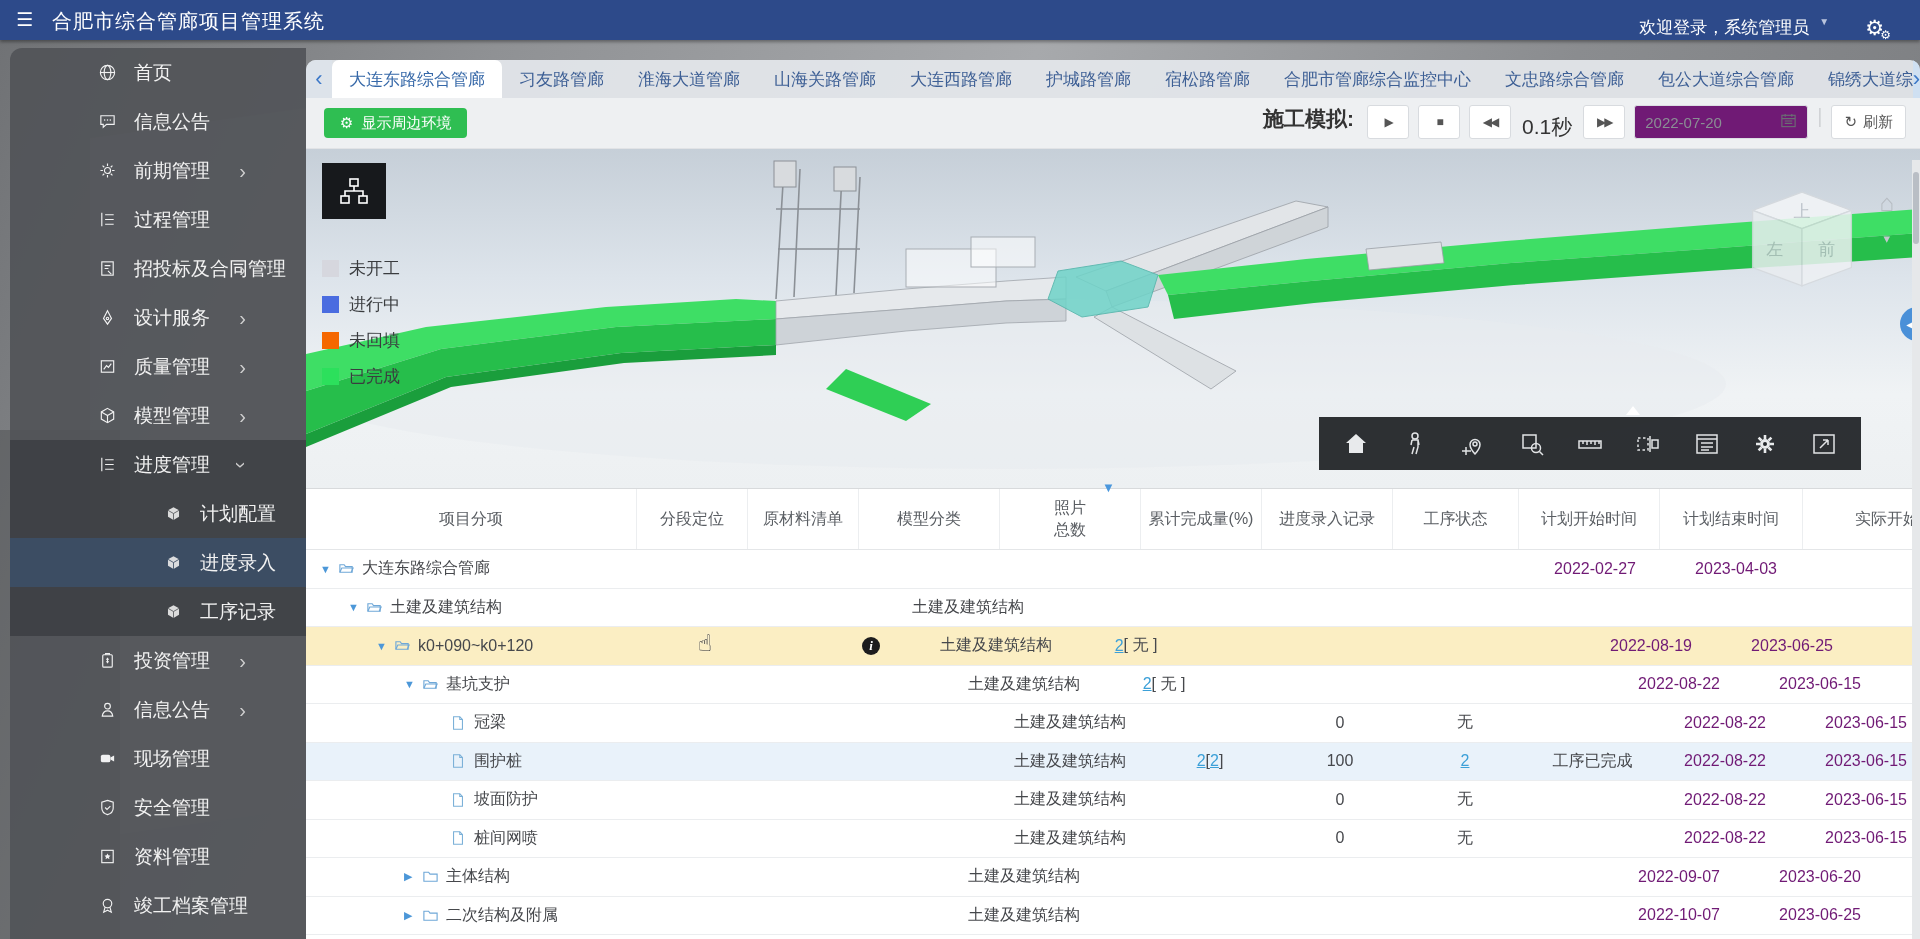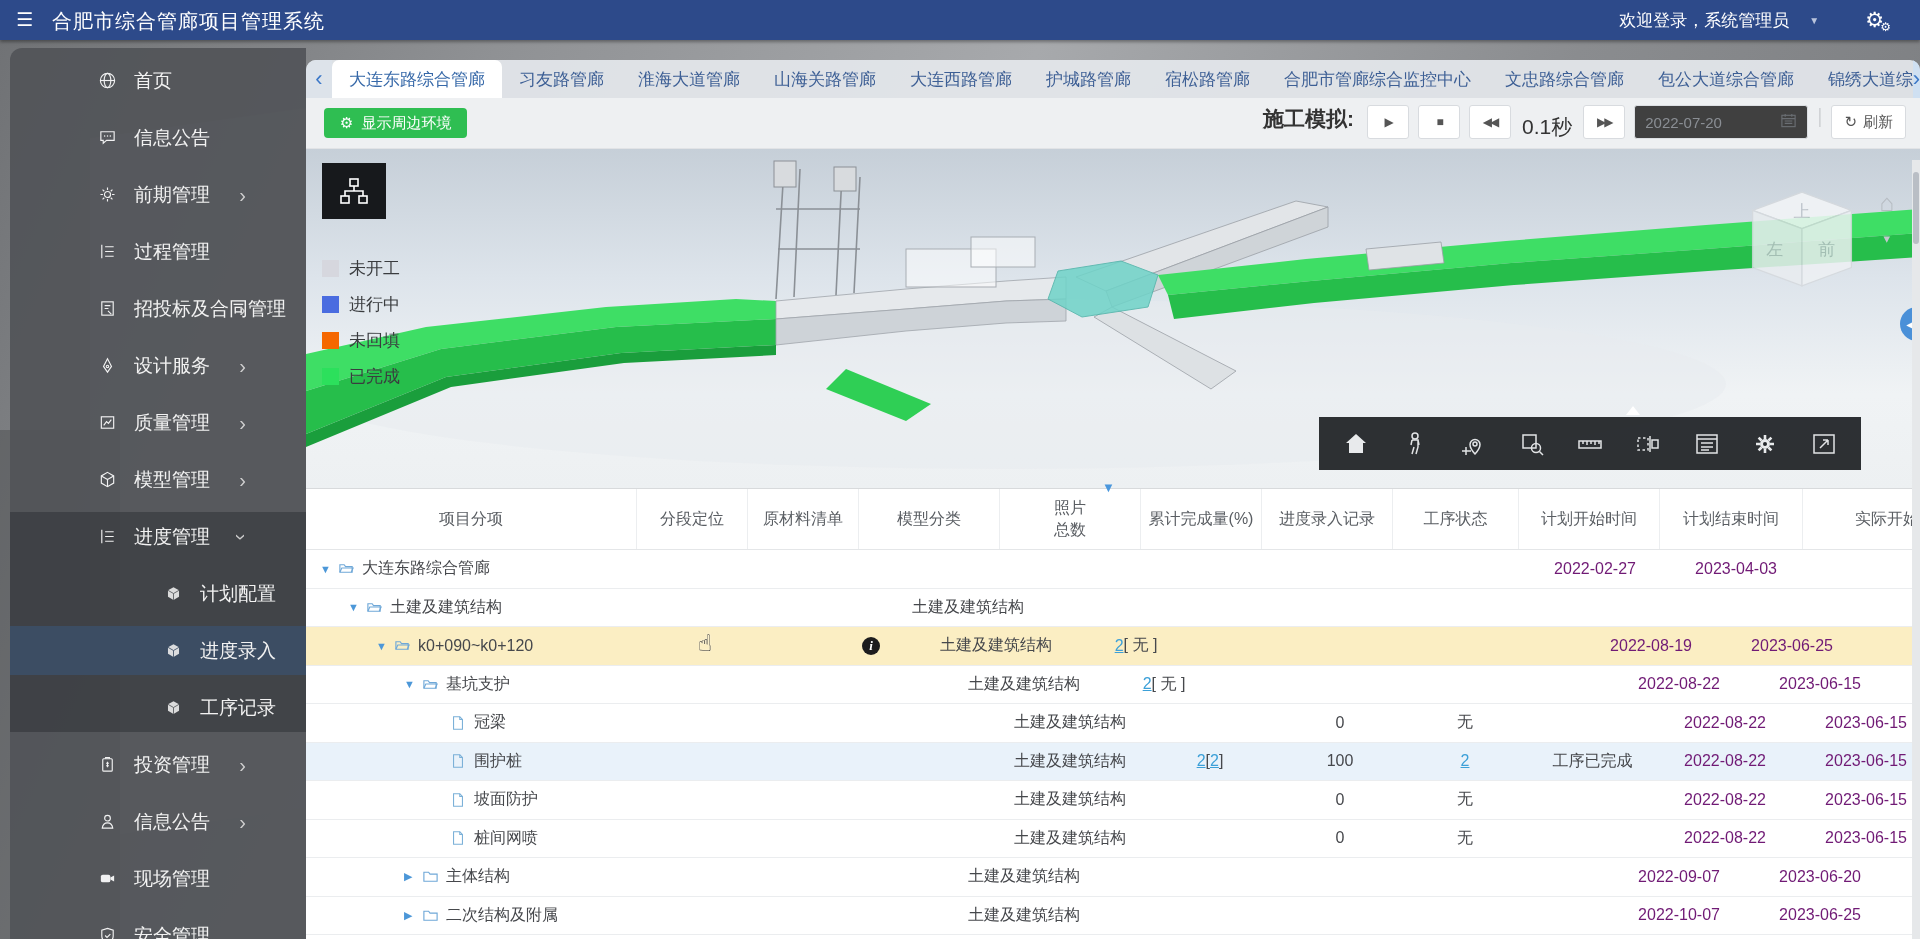--- a/index.html
+++ b/index.html
@@ -6,27 +6,27 @@
   body{font-family:"Liberation Sans","DejaVu Sans",sans-serif;}
   .stage{position:relative;width:1920px;height:939px;overflow:hidden;background:#8e9093;}
   
   .bg{position:absolute;inset:0;background:linear-gradient(115deg,#6f7174 0%,#8f9194 22%,#a7a9ac 45%,#8a8c8f 68%,#737578 100%);}
   .bg:before{content:"";position:absolute;left:90px;top:120px;width:260px;height:700px;background:#a2a4a7;transform:skewY(-8deg);opacity:.55;}
   .bg:after{content:"";position:absolute;left:0;top:430px;width:120px;height:509px;background:#4c4d4f;opacity:.5;}
   
   .topbar{position:absolute;left:0;top:0;width:100%;height:40px;background:#2d4a8a;color:#fff;z-index:30;box-shadow:0 2px 3px rgba(0,0,0,.35);}
   .burger{position:absolute;left:16px;top:8px;font-size:19px;cursor:pointer;}
   .tb-title{position:absolute;left:52px;top:8px;font-size:20px;letter-spacing:1px;}
-  .tb-right{position:absolute;right:36px;top:0;height:40px;display:flex;align-items:center;gap:20px;font-size:17px;}
+  .tb-right{position:absolute;right:36px;top:16px;height:40px;display:flex;align-items:flex-start;gap:10px;font-size:17px;}
   .tb-caret{font-size:10px;color:#b9c4dd;}
   .gears{position:relative;font-size:21px;margin-left:26px;cursor:pointer;}
   .gears i{position:absolute;font-size:12px;right:-7px;bottom:-2px;font-style:normal;}
   
   .sidebar{position:absolute;left:10px;top:48px;width:296px;bottom:0;background:rgba(82,84,88,.93);border-top-left-radius:12px;z-index:20;color:#f2f2f2;overflow:hidden;}
-  .sb-item{position:relative;height:49px;display:flex;align-items:center;cursor:pointer;margin-top:8px;}
+  .sb-item{position:relative;height:49px;display:flex;align-items:center;cursor:pointer;}
   .sb-ico{position:absolute;left:86px;width:22px;display:flex;justify-content:center;opacity:.92;}
   .sb-lbl{position:absolute;left:124px;font-size:19px;white-space:nowrap;}
   .sb-chev{position:absolute;right:60px;font-size:20px;color:#cfcfcf;line-height:1;}
   .sb-chev.down{transform:rotate(90deg);}
   .sb-group{background:rgba(40,43,47,.45);}
   .sb-item.sub .sb-ico{left:152px;}
   .sb-item.sub .sb-lbl{left:190px;}
   .sb-item.active{background:#3c4d63;}
   
   .content{position:absolute;left:306px;top:60px;right:0;bottom:0;z-index:10;}
@@ -36,21 +36,21 @@
   .tabs{display:flex;height:38px;white-space:nowrap;}
   .tab{height:38px;display:flex;align-items:center;padding:0 17px;font-size:17px;color:#3d5f95;cursor:pointer;}
   .tab.active{background:#fff;border-radius:7px 7px 0 0;color:#3668a8;}
   
   .toolbar{position:relative;height:50px;background:#eef0f2;border-bottom:1px solid #e1e3e6;}
   .env-btn{position:absolute;left:18px;top:10px;height:30px;padding:0 16px;background:#2fbe52;color:#fff;border:none;border-radius:4px;font-size:15px;display:flex;align-items:center;gap:8px;cursor:pointer;font-family:inherit;}
   .sim{position:absolute;right:14px;top:7px;display:flex;align-items:flex-start;gap:9px;}
   .sim-label{font-size:21px;font-weight:700;color:#333;margin-right:4px;}
   .mbtn{width:40px;height:32px;background:#fff;border:1px solid #d8dbdf;border-radius:3px;color:#555;font-size:12px;display:flex;align-items:center;justify-content:center;cursor:pointer;letter-spacing:-2px;}
   .speed{font-size:21px;color:#333;margin:8px 2px;}
-  .datebox{width:152px;height:32px;background:#404040;border:1px solid #dcdfe3;border-radius:3px;display:flex;align-items:center;color:#8a8e94;font-size:15px;padding:0 10px;justify-content:space-between;cursor:pointer;gap:20px;}
+  .datebox{width:152px;height:32px;background:#701a75;border:1px solid #dcdfe3;border-radius:3px;display:flex;align-items:center;color:#8a8e94;font-size:15px;padding:0 10px;justify-content:space-between;cursor:pointer;gap:20px;}
   .vline{color:#d0d2d5;font-size:20px;}
   .refresh{height:32px;background:#fff;border:1px solid #d8dbdf;border-radius:3px;color:#555;font-size:15px;display:flex;align-items:center;gap:6px;padding:0 12px;cursor:pointer;}
   
   .viewer{position:relative;height:340px;background:linear-gradient(180deg,#c6cfd8 0%,#dde4eb 38%,#f0f3f5 72%,#edf0f2 100%);overflow:hidden;}
   .hier-btn{position:absolute;left:16px;top:14px;width:64px;height:56px;background:#17191c;display:flex;align-items:center;justify-content:center;cursor:pointer;}
   .legend{position:absolute;left:16px;top:108px;display:flex;flex-direction:column;gap:13px;}
   .lg-item{display:flex;align-items:center;gap:10px;font-size:17px;color:#3a3c3f;justify-content:space-between;}
   .lg-sw{width:17px;height:17px;display:inline-block;}
   .darkbar{position:absolute;right:59px;bottom:19px;width:526px;height:53px;background:rgba(28,31,35,.92);display:flex;align-items:center;justify-content:space-around;padding:0 8px;}
   .db-ico{width:40px;height:40px;display:flex;align-items:center;justify-content:center;cursor:pointer;}

